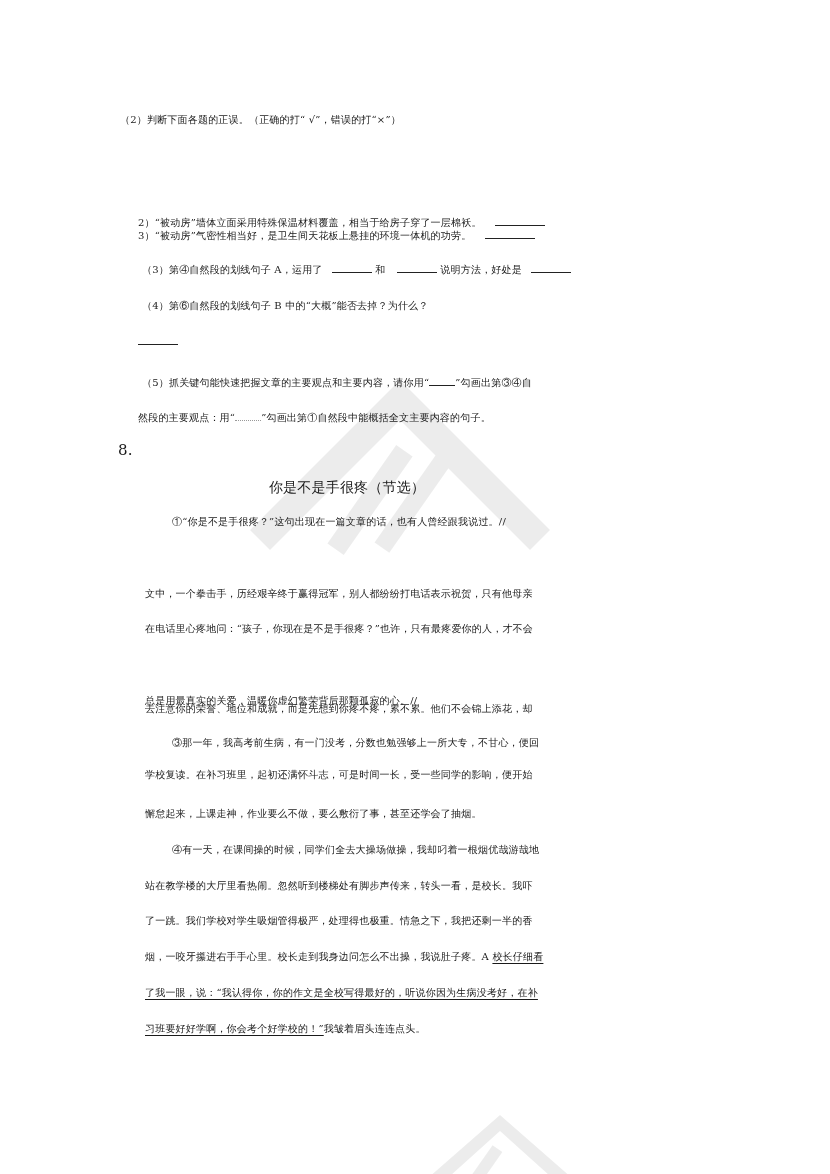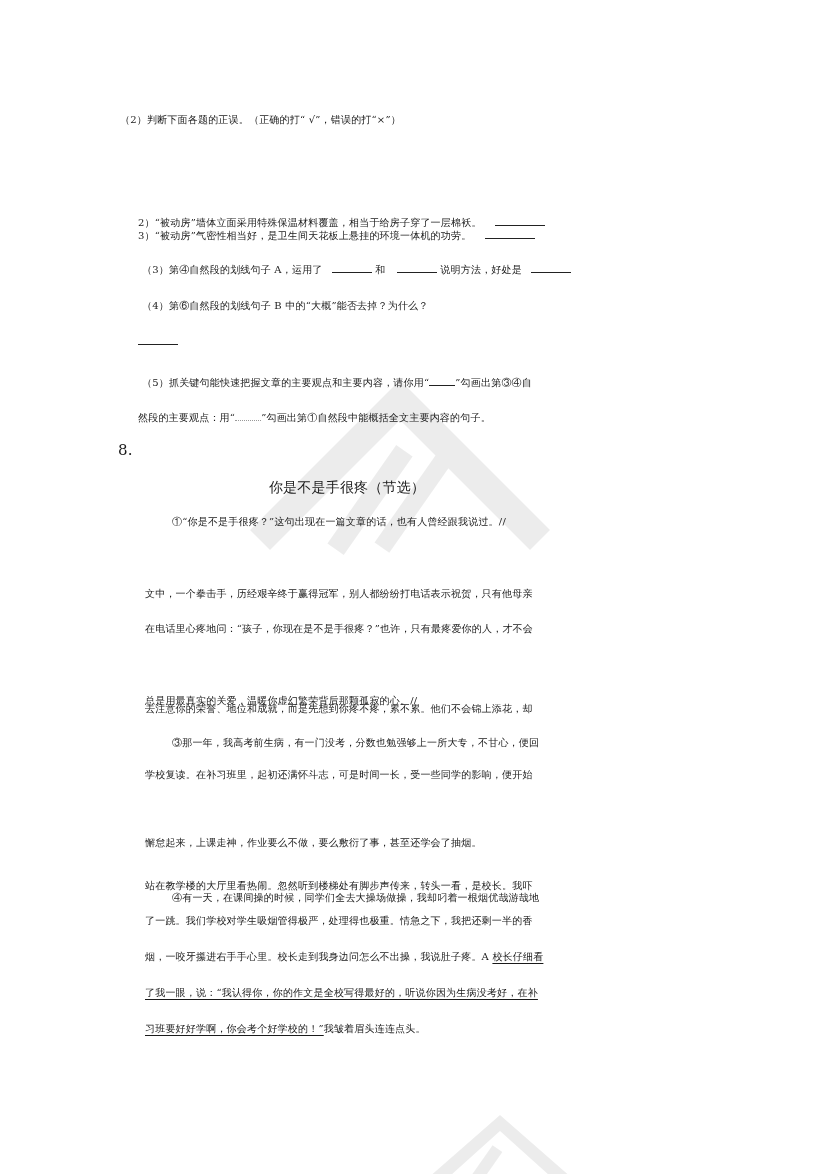--- a/index.html
+++ b/index.html
@@ -112,23 +112,23 @@
 
   <div class="line" style="left:172px; top:512px;">①“你是不是手很疼？”这句出现在一篇文章的话，也有人曾经跟我说过。//</div>
 
   <div class="line" style="left:145px; top:584px;">文中，一个拳击手，历经艰辛终于赢得冠军，别人都纷纷打电话表示祝贺，只有他母亲</div>
   <div class="line" style="left:145px; top:619px;">在电话里心疼地问：“孩子，你现在是不是手很疼？”也许，只有最疼爱你的人，才不会</div>
   <div class="line" style="left:145px; top:655px;margin-top:44px;">去注意你的荣誉、地位和成就，而是先想到你疼不疼，累不累。他们不会锦上添花，却</div>
   <div class="line" style="left:145px; top:691px;">总是用最真实的关爱，温暖你虚幻繁荣背后那颗孤寂的心。//</div>
 
   <div class="line" style="left:172px; top:733px;">③那一年，我高考前生病，有一门没考，分数也勉强够上一所大专，不甘心，便回</div>
   <div class="line" style="left:145px; top:725px;margin-top:40px;">学校复读。在补习班里，起初还满怀斗志，可是时间一长，受一些同学的影响，便开始</div>
-  <div class="line" style="left:145px; top:804px;margin-top:29px;">懈怠起来，上课走神，作业要么不做，要么敷衍了事，甚至还学会了抽烟。</div>
+  <div class="line" style="left:145px; top:804px;">懈怠起来，上课走神，作业要么不做，要么敷衍了事，甚至还学会了抽烟。</div>
 
-  <div class="line" style="left:172px; top:888px;">④有一天，在课间操的时候，同学们全去大操场做操，我却叼着一根烟优哉游哉地</div>
+  <div class="line" style="left:172px; top:840px;">④有一天，在课间操的时候，同学们全去大操场做操，我却叼着一根烟优哉游哉地</div>
   <div class="line" style="left:145px; top:876px;">站在教学楼的大厅里看热闹。忽然听到楼梯处有脚步声传来，转头一看，是校长。我吓</div>
   <div class="line" style="left:145px; top:911px;">了一跳。我们学校对学生吸烟管得极严，处理得也极重。情急之下，我把还剩一半的香</div>
   <div class="line" style="left:145px; top:947px;text-align:center;">
     <span>烟，一咬牙攥进右手手心里。校长走到我身边问怎么不出操，我说肚子疼。A </span><span class="ul">校长仔细看</span>
   </div>
   <div class="line" style="left:145px; top:983px;">
     <span class="ul">了我一眼，说：“我认得你，你的作文是全校写得最好的，听说你因为生病没考好，在补</span>
   </div>
   <div class="line" style="left:145px; top:1019px;">
     <span class="ul">习班要好好学啊，你会考个好学校的！”</span><span>我皱着眉头连连点头。</span>

